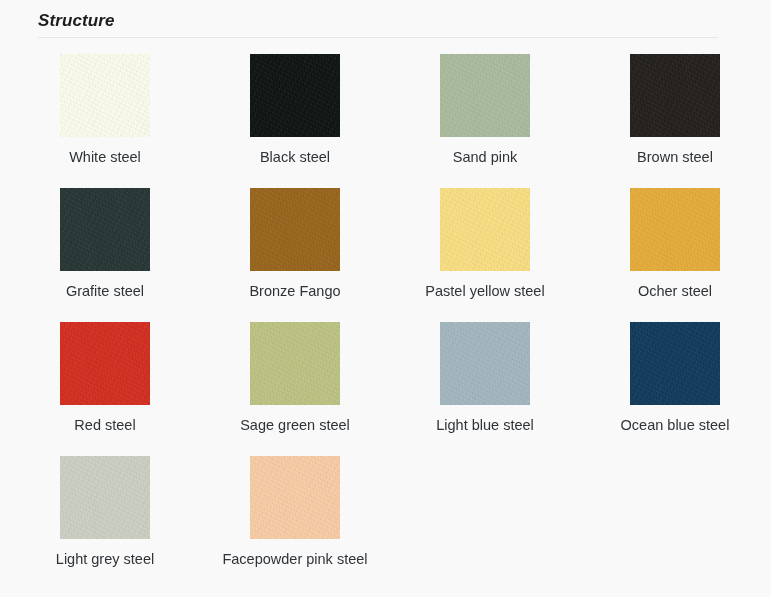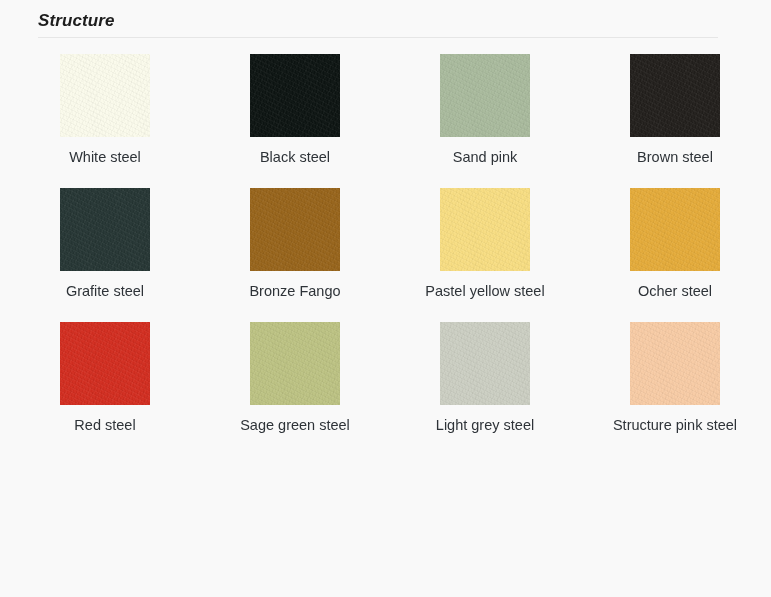--- a/index.html
+++ b/index.html
@@ -142,26 +142,38 @@
         </div>
         <div class="swatch-label">Red steel</div>
       </div>
       <div class="swatch-cell">
         <div class="swatch-chip" style="background: rgb(188, 194, 131);">
           <div class="grain"></div>
         </div>
         <div class="swatch-label">Sage green steel</div>
       </div>
       <div class="swatch-cell">
+        <div class="swatch-chip" style="background: rgb(162, 182, 190);">
+          <div class="grain"></div>
+        </div>
+        <div class="swatch-label">Light blue steel</div>
+      </div>
+      <div class="swatch-cell">
+        <div class="swatch-chip" style="background: rgb(16, 58, 91);">
+          <div class="grain"></div>
+        </div>
+        <div class="swatch-label">Ocean blue steel</div>
+      </div>
+      <div class="swatch-cell">
         <div class="swatch-chip" style="background: rgb(203, 206, 194);">
           <div class="grain"></div>
         </div>
         <div class="swatch-label">Light grey steel</div>
       </div>
       <div class="swatch-cell">
         <div class="swatch-chip" style="background: rgb(247, 203, 165);">
           <div class="grain"></div>
         </div>
-        <div class="swatch-label">Structure pink steel</div>
+        <div class="swatch-label">Facepowder pink steel</div>
       </div>
     </div>
 
 </div>
 
 </body></html>

